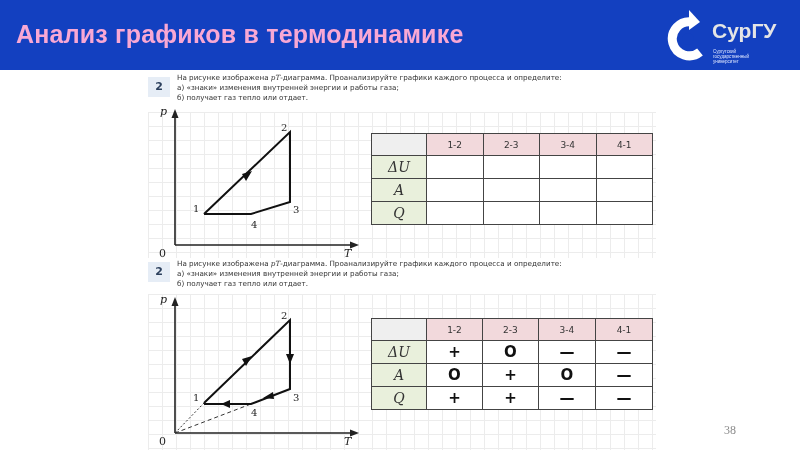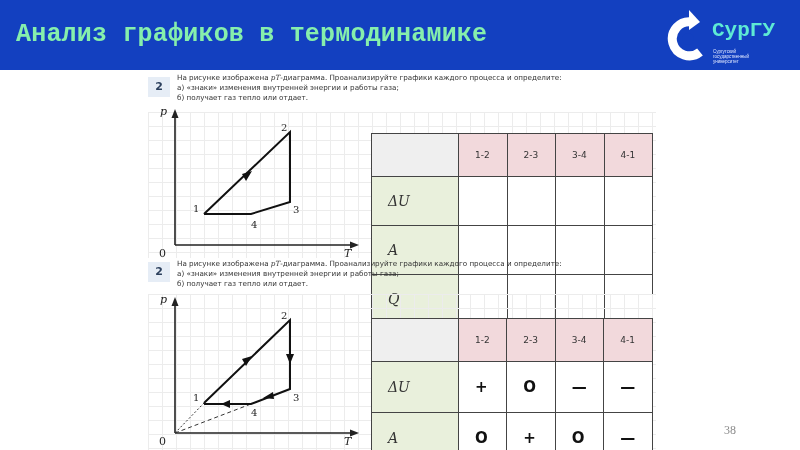--- a/index.html
+++ b/index.html
@@ -1,34 +1,34 @@
 <!DOCTYPE html>
 <html><head>
 <meta charset="utf-8">
 <style>
   html, body { margin: 0; padding: 0; }
   body { width: 800px; height: 450px; background: #ffffff; position: relative; overflow: hidden; font-family: "DejaVu Sans", sans-serif; }
   .header { position: absolute; left: 0; top: 0; width: 800px; height: 70px; background: #1340c0; }
-  .header-title { position: absolute; left: 16px; top: 20px; color: #86efac; font-family: Liberation Mono, monospace; font-weight: bold; font-size: 25px; letter-spacing: 0.2px; }
+  .header-title { position: absolute; left: 16px; top: 20px; color: #f9a8d4; font-family: Liberation Sans, sans-serif; font-weight: bold; font-size: 25px; letter-spacing: 0.2px; }
   .logo { position: absolute; left: 666px; top: 8px; width: 130px; height: 58px; }
-  .logo-name { position: absolute; left: 46px; top: 11px; color: #5eead4; font-family: Liberation Mono, monospace; font-weight: bold; font-size: 21px; }
+  .logo-name { position: absolute; left: 46px; top: 11px; color: #e5e5e5; font-family: Liberation Sans, sans-serif; font-weight: bold; font-size: 21px; }
   .logo-sub { position: absolute; left: 47px; top: 41px; color: #dfe6ff; font-family: "Liberation Sans", sans-serif; font-size: 4.5px; line-height: 5px; width: 60px; }
   .header-sep { position: absolute; left: 0; top: 70px; width: 800px; height: 3px; background: #ffffff; }
 
   .panel { position: absolute; left: 148px; width: 512px; }
   .grid-bg { position: absolute; left: 0; width: 508px;
     background-image: linear-gradient(#ececec 1px, transparent 1px), linear-gradient(90deg, #ececec 1px, transparent 1px);
     background-size: 14px 14px; }
   .task-num { position: absolute; left: 0; width: 22px; height: 20px; background: #e6edf6; color: #2b3f5c; font-family: "DejaVu Sans", sans-serif; font-weight: bold; font-size: 11px; text-align: center; line-height: 20px; }
   .task-text { position: absolute; left: 29px; font-family: "DejaVu Sans", sans-serif; font-size: 7.2px; line-height: 10px; color: #333; white-space: nowrap; }
   .task-text i { font-family: "DejaVu Serif", serif; }
 
   .diagram { position: absolute; }
   .data-table { position: absolute; border-collapse: collapse; font-family: "DejaVu Sans", sans-serif; }
-  .data-table td { border: 1.3px solid #444; text-align: left; padding: 16px; }
+  .data-table td { border: 1.3px solid #444; text-align: center; padding: 0; }
   .data-table .corner { background: #efefef; }
   .data-table .col-head { background: #f2d9dc; font-size: 9px; color: #333; }
   .data-table .row-head { background: #e9f0dc; font-family: "DejaVu Serif", serif; font-style: italic; font-size: 14px; color: #333; }
   .data-table .cell { background: #ffffff; font-weight: bold; font-size: 15px; color: #111; }
   .page-number { position: absolute; left: 724px; top: 423px; font-family: "Liberation Serif", serif; font-size: 12px; color: #8a8a8a; }
 </style>
 </head>
 <body>
 
 <div class="header">

